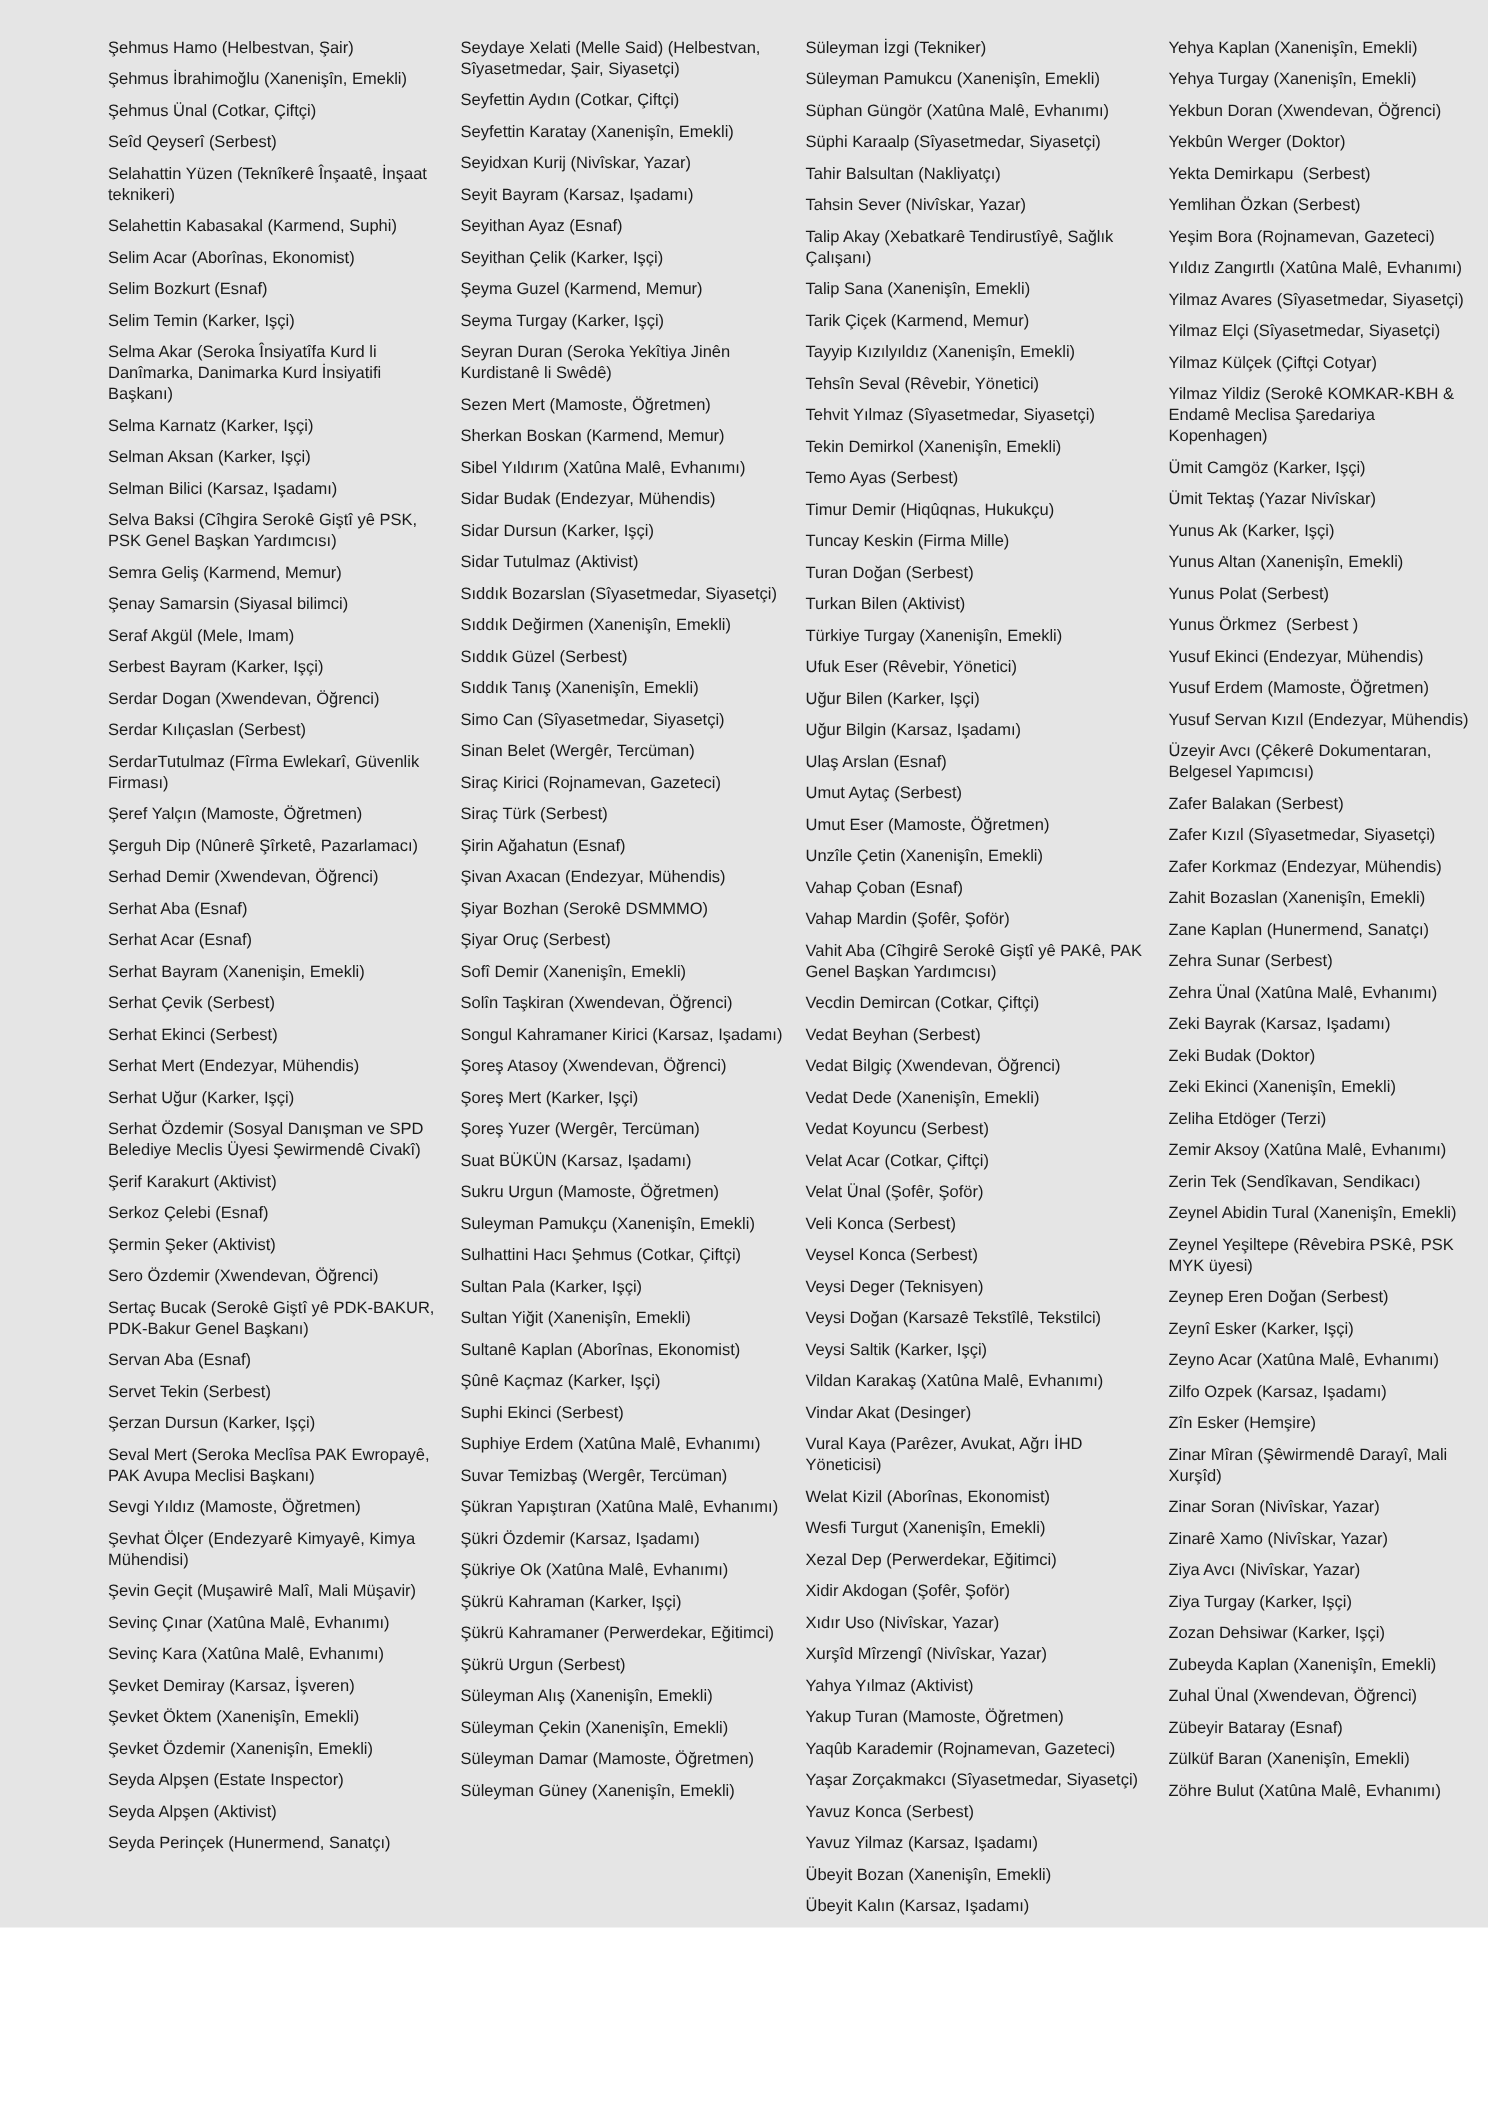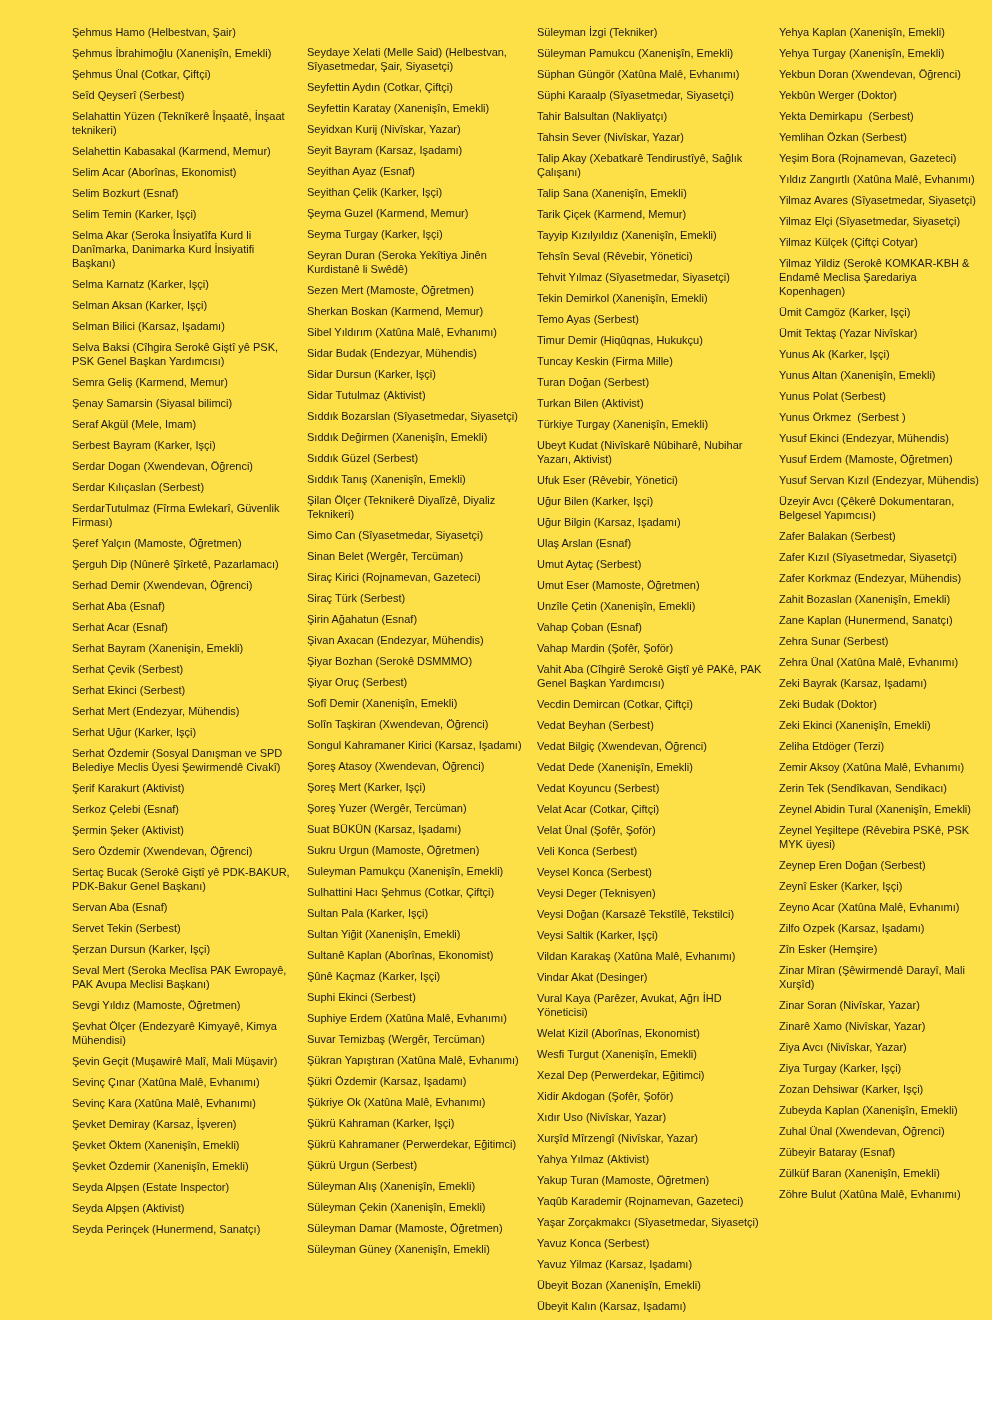--- a/index.html
+++ b/index.html
@@ -7,40 +7,40 @@
   .page {
     display: flex;
     align-items: flex-start;
     box-sizing: border-box;
     width: 992px;
     padding: 25px 0 0 72px;
     font-family: "Liberation Sans", "DejaVu Sans", sans-serif;
     font-size: 11px;
     line-height: 14px;
     color: #1a1a1a;
-    background: #fde047;
+    background: #e5e5e5;
   }
   .col { box-sizing: border-box; flex: 0 0 auto; }
   .col1 { width: 235px; padding-right: 14px; }
-  .col2 { width: 230px; padding-right: 14px; margin-top: 20px; }
+  .col2 { width: 230px; padding-right: 14px; }
   .col3 { width: 242px; padding-right: 16px; }
   .col4 { width: 213px; padding-right: 8px; }
   .entry { margin: 0 0 7px 0; white-space: pre-wrap; }
 </style>
 </head>
 <body style="background: rgb(255, 255, 255);">
 
 <div class="page" style="color: rgb(26, 26, 26);">
   <div class="col col1">
       <p class="entry">Şehmus Hamo (Helbestvan, Şair)</p>
       <p class="entry">Şehmus İbrahimoğlu (Xanenişîn, Emekli)</p>
       <p class="entry">Şehmus Ünal (Cotkar, Çiftçi)</p>
       <p class="entry">Seîd Qeyserî (Serbest)</p>
       <p class="entry">Selahattin Yüzen (Teknîkerê Înşaatê, İnşaat teknikeri)</p>
-      <p class="entry">Selahettin Kabasakal (Karmend, Memur)</p>
+      <p class="entry">Selahettin Kabasakal (Karmend, Suphi)</p>
       <p class="entry">Selim Acar (Aborînas, Ekonomist)</p>
       <p class="entry">Selim Bozkurt (Esnaf)</p>
       <p class="entry">Selim Temin (Karker, Işçi)</p>
       <p class="entry">Selma Akar (Seroka Însiyatîfa Kurd li Danîmarka, Danimarka Kurd İnsiyatifi Başkanı)</p>
       <p class="entry">Selma Karnatz (Karker, Işçi)</p>
       <p class="entry">Selman Aksan (Karker, Işçi)</p>
       <p class="entry">Selman Bilici (Karsaz, Işadamı)</p>
       <p class="entry">Selva Baksi (Cîhgira Serokê Giştî yê PSK, PSK Genel Başkan Yardımcısı)</p>
       <p class="entry">Semra Geliş (Karmend, Memur)</p>
       <p class="entry">Şenay Samarsin (Siyasal bilimci)</p>
@@ -95,21 +95,20 @@
       <p class="entry">Sezen Mert (Mamoste, Öğretmen)</p>
       <p class="entry">Sherkan Boskan (Karmend, Memur)</p>
       <p class="entry">Sibel Yıldırım (Xatûna Malê, Evhanımı)</p>
       <p class="entry">Sidar Budak (Endezyar, Mühendis)</p>
       <p class="entry">Sidar Dursun (Karker, Işçi)</p>
       <p class="entry">Sidar Tutulmaz (Aktivist)</p>
       <p class="entry">Sıddık Bozarslan (Sîyasetmedar, Siyasetçi)</p>
       <p class="entry">Sıddık Değirmen (Xanenişîn, Emekli)</p>
       <p class="entry">Sıddık Güzel (Serbest)</p>
       <p class="entry">Sıddık Tanış (Xanenişîn, Emekli)</p>
-      <p class="entry">Şilan Ölçer (Teknikerê Diyalîzê, Diyaliz Teknikeri)</p>
       <p class="entry">Simo Can (Sîyasetmedar, Siyasetçi)</p>
       <p class="entry">Sinan Belet (Wergêr, Tercüman)</p>
       <p class="entry">Siraç Kirici (Rojnamevan, Gazeteci)</p>
       <p class="entry">Siraç Türk (Serbest)</p>
       <p class="entry">Şirin Ağahatun (Esnaf)</p>
       <p class="entry">Şivan Axacan (Endezyar, Mühendis)</p>
       <p class="entry">Şiyar Bozhan (Serokê DSMMMO)</p>
       <p class="entry">Şiyar Oruç (Serbest)</p>
       <p class="entry">Sofî Demir (Xanenişîn, Emekli)</p>
       <p class="entry">Solîn Taşkiran (Xwendevan, Öğrenci)</p>
@@ -152,21 +151,20 @@
       <p class="entry">Tayyip Kızılyıldız (Xanenişîn, Emekli)</p>
       <p class="entry">Tehsîn Seval (Rêvebir, Yönetici)</p>
       <p class="entry">Tehvit Yılmaz (Sîyasetmedar, Siyasetçi)</p>
       <p class="entry">Tekin Demirkol (Xanenişîn, Emekli)</p>
       <p class="entry">Temo Ayas (Serbest)</p>
       <p class="entry">Timur Demir (Hiqûqnas, Hukukçu)</p>
       <p class="entry">Tuncay Keskin (Firma Mille)</p>
       <p class="entry">Turan Doğan (Serbest)</p>
       <p class="entry">Turkan Bilen (Aktivist)</p>
       <p class="entry">Türkiye Turgay (Xanenişîn, Emekli)</p>
-      <p class="entry">Ubeyt Kudat (Nivîskarê Nûbiharê, Nubihar Yazarı, Aktivist)</p>
       <p class="entry">Ufuk Eser (Rêvebir, Yönetici)</p>
       <p class="entry">Uğur Bilen (Karker, Işçi)</p>
       <p class="entry">Uğur Bilgin (Karsaz, Işadamı)</p>
       <p class="entry">Ulaş Arslan (Esnaf)</p>
       <p class="entry">Umut Aytaç (Serbest)</p>
       <p class="entry">Umut Eser (Mamoste, Öğretmen)</p>
       <p class="entry">Unzîle Çetin (Xanenişîn, Emekli)</p>
       <p class="entry">Vahap Çoban (Esnaf)</p>
       <p class="entry">Vahap Mardin (Şofêr, Şoför)</p>
       <p class="entry">Vahit Aba (Cîhgirê Serokê Giştî yê PAKê, PAK Genel Başkan Yardımcısı)</p>

